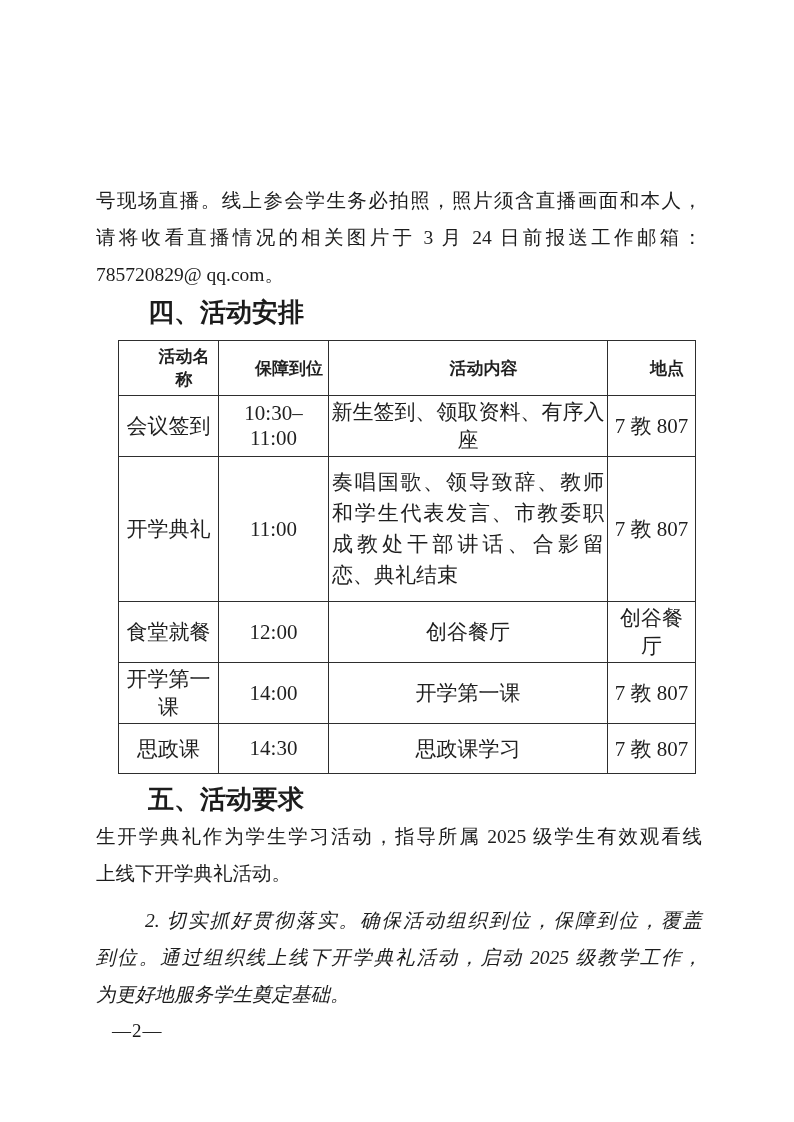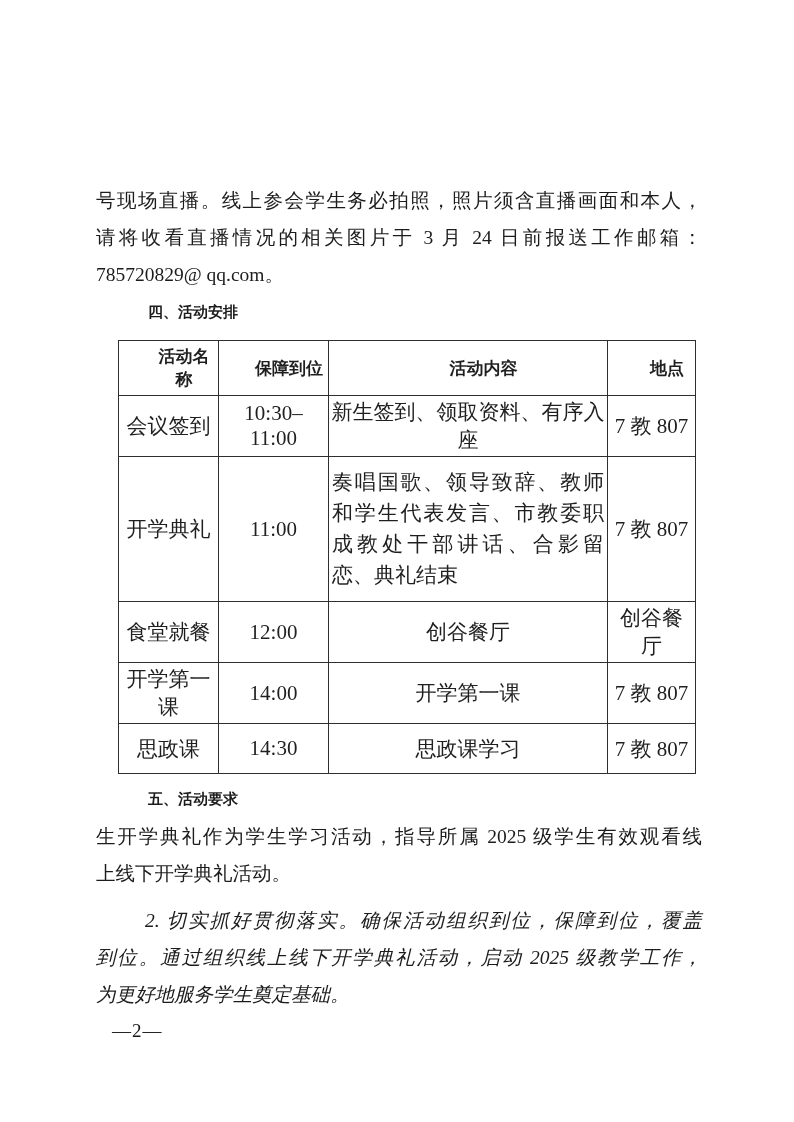--- a/index.html
+++ b/index.html
@@ -11,21 +11,21 @@
   .page { position: relative; width: 794px; height: 1122px; overflow: hidden; background: #fff; }
   .content { position: absolute; left: 96px; top: 142px; width: 606px; margin-top: 40px; }
 
   .textline {
     font-size: 19.5px; line-height: 37px;
     text-align: justify; text-align-last: justify;
   }
   .textline.lastline { text-align-last: left; }
 
   .section-heading {
-    font-size: 15px; font-weight: bold; line-height: 37px;
+    font-size: 26px; font-weight: bold; line-height: 37px;
     margin: 1px 0 0 52px;
     font-family: "Liberation Serif", "DejaVu Serif", serif;
   }
   .section-heading.h5 { margin-top: 7px; }
 
   table.schedule {
     border-collapse: collapse; table-layout: fixed;
     width: 577px; margin: 9px 0 0 22px;
   }
   table.schedule col.c1 { width: 100px; }

